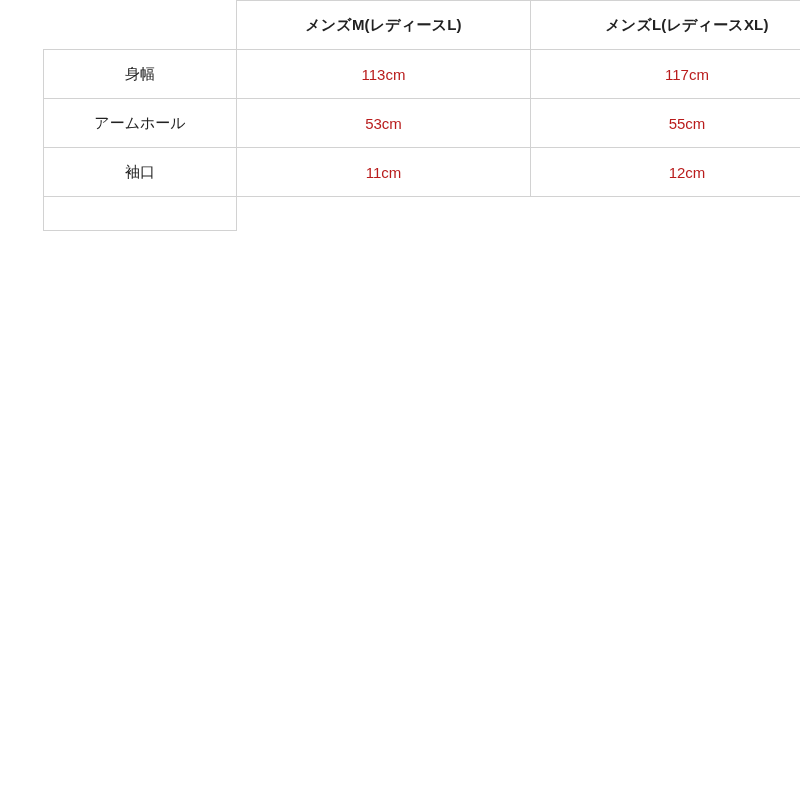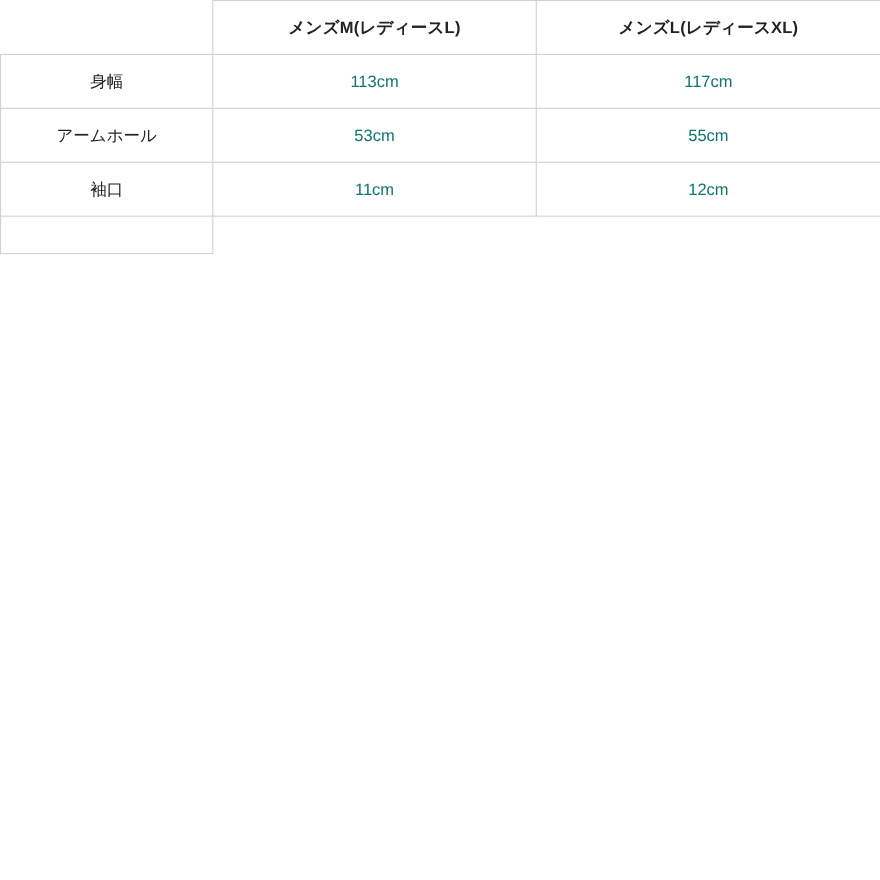--- a/index.html
+++ b/index.html
@@ -12,20 +12,21 @@
     height: 800px;
     font-family: "Liberation Sans", sans-serif;
     color: #222222;
     overflow: hidden;
   }
   .page {
     position: relative;
     width: 684px;
     height: 800px;
     background: #ffffff;
+    padding-left: 43px;
   }
   table.size-table {
     border-collapse: collapse;
     table-layout: fixed;
     width: 800px;
     margin: 0;
     padding: 0;
   }
   table.size-table col.c-label { width: 193px; }
   table.size-table col.c-col1  { width: 294px; }
@@ -54,21 +55,21 @@
     border-top-color: #ffffff;
   }
   table.size-table tbody tr { height: 49px; }
   table.size-table tbody td.label-cell {
     font-size: 15px;
     color: #222222;
     margin-left: 28px;
   }
   table.size-table tbody td.value-cell {
     font-size: 15px;
-    color: #0f766e;
+    color: #b91c1c;
   }
   table.size-table tfoot td {
     height: 33px;
   }
   table.size-table tfoot td.foot-empty-wide {
     border: 1px solid #d2d2d2;
     border-top-color: #d2d2d2;
   }
   table.size-table tfoot td.foot-blank {
     border-color: #ffffff;

